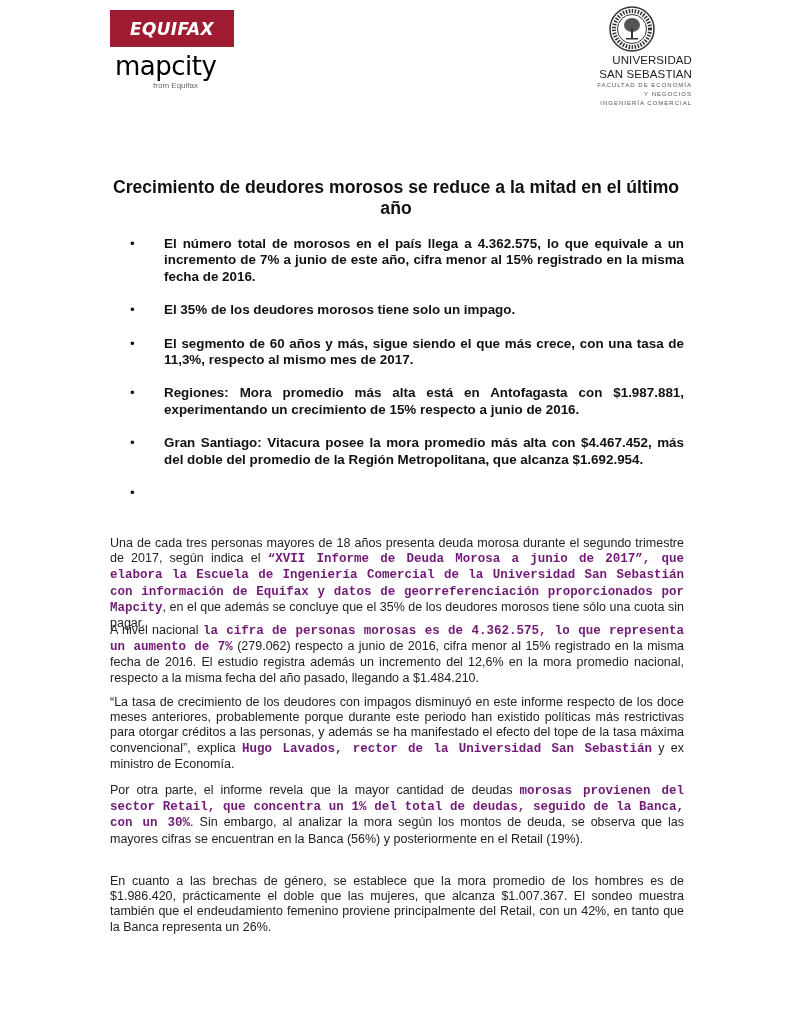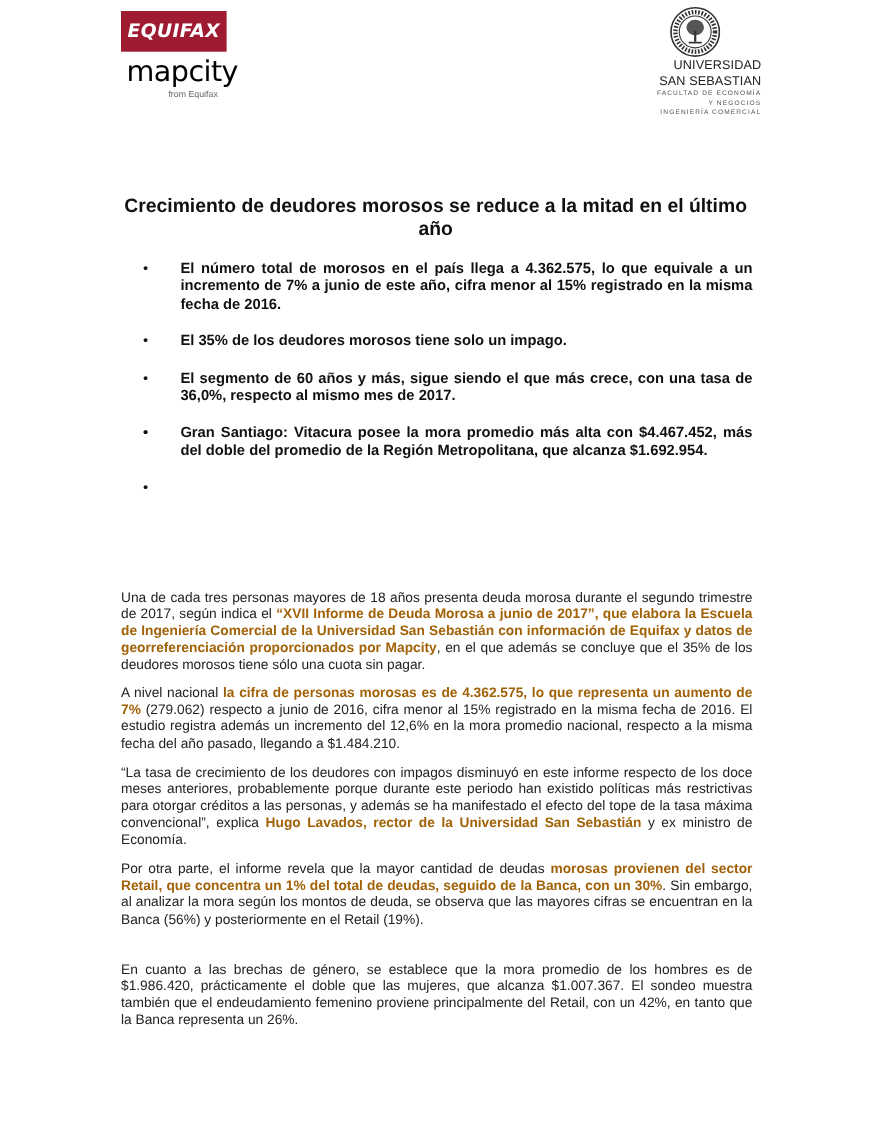--- a/index.html
+++ b/index.html
@@ -4,21 +4,21 @@
   <style>
     * { box-sizing: border-box; margin: 0; padding: 0; }
     html, body { width: 791px; height: 1024px; background: #ffffff; overflow: hidden; }
     body { font-family: "Liberation Sans", sans-serif; color: #111; position: relative; }
 
     .page { position: absolute; left: 0; top: 0; width: 791px; height: 1024px; }
 
     
     .logo-left { position: absolute; left: 110px; top: 10px; width: 112px; }
     .equifax-box {
-      width: 96px; height: 37px; background: #9e1b32;
+      width: 124px; height: 37px; background: #9e1b32;
       display: flex; align-items: center; justify-content: center;
     }
     .equifax-text {
       color: #fff; font-family: "DejaVu Sans", sans-serif; font-weight: bold; font-style: italic;
       font-size: 17px; letter-spacing: 0.3px;
     }
     .mapcity-text {
       display: block; margin-top: 6px; margin-left: 5px;
       color: #000000; font-family: "DejaVu Sans", sans-serif; font-size: 26px; line-height: 26px;
       letter-spacing: -0.5px;
@@ -51,21 +51,21 @@
       margin-bottom: 17px;
     }
     .bullets li .dot {
       position: absolute; left: 0; top: 0; font-weight: normal;
     }
 
     .para {
       position: absolute; left: 110px; width: 574px;
       font-size: 12.5px; line-height: 15.2px; text-align: justify; color: #222;
     }
-    .para b { color: #a16207; }
+    .para b { color: #701a75; font-family: Liberation Mono, monospace; }
     .p1 { top: 536px; }
     .p2 { top: 623px; }
     .p3 { top: 695px; }
     .p4 { top: 783px; }
     .p5 { top: 862px; margin-top: 12px; }
   </style>
 </head>
 <body>
 
 <div class="page">
@@ -93,22 +93,22 @@
     <div class="uss-sub">Y NEGOCIOS</div>
     <div class="uss-sub">INGENIERÍA COMERCIAL</div>
   </div>
 
 
   <h1 class="headline">Crecimiento de deudores morosos se reduce a la mitad en el último año</h1>
 
   <ul class="bullets">
     <li><span class="dot">•</span><span>El número total de morosos en el país llega a 4.362.575, lo que equivale a un incremento de 7% a junio de este año, cifra menor al 15% registrado en la misma fecha de 2016.</span></li>
     <li><span class="dot">•</span><span>El 35% de los deudores morosos tiene solo un impago.</span></li>
-    <li><span class="dot">•</span><span>El segmento de 60 años y más, sigue siendo el que más crece, con una tasa de 36,0%, respecto al mismo mes de 2017.</span></li>
-    <li><span class="dot">•</span></li>
+    <li><span class="dot">•</span><span>El segmento de 60 años y más, sigue siendo el que más crece, con una tasa de 11,3%, respecto al mismo mes de 2017.</span></li>
+    <li><span class="dot">•</span><span>Regiones: Mora promedio más alta está en Antofagasta con $1.987.881, experimentando un crecimiento de 15% respecto a junio de 2016.</span></li>
     <li><span class="dot">•</span><span>Gran Santiago: Vitacura posee la mora promedio más alta con $4.467.452, más del doble del promedio de la Región Metropolitana, que alcanza $1.692.954.</span></li>
     <li><span class="dot">•</span></li>
   </ul>
 
   <p class="para p1"><span>Una de cada tres personas mayores de 18 años presenta deuda morosa durante el segundo trimestre de 2017, según indica el </span><b>“XVII Informe de Deuda Morosa a junio de 2017”, que elabora la Escuela de Ingeniería Comercial de la Universidad San Sebastián con información de Equifax y datos de georreferenciación proporcionados por Mapcity</b><span>, en el que además se concluye que el 35% de los deudores morosos tiene sólo una cuota sin pagar.</span></p>
 
   <p class="para p2"><span>A nivel nacional </span><b>la cifra de personas morosas es de 4.362.575</b><b>, lo que representa un aumento </b><b>de 7%</b><span> (279.062) respecto a junio de 2016, cifra menor al 15% registrado en la misma fecha de 2016. El estudio registra además un incremento del 12,6% en la mora promedio nacional, respecto a la misma fecha del año pasado, llegando a $1.484.210.</span></p>
 
   <p class="para p3"><span>“La tasa de crecimiento de los deudores con impagos disminuyó en este informe respecto de los doce meses anteriores, probablemente porque durante este periodo han existido políticas más restrictivas para otorgar créditos a las personas, y además se ha manifestado el efecto del tope de la tasa máxima convencional”, explica </span><b>Hugo Lavados, rector de la Universidad San Sebastián</b><span> y ex ministro de Economía.</span></p>
 

